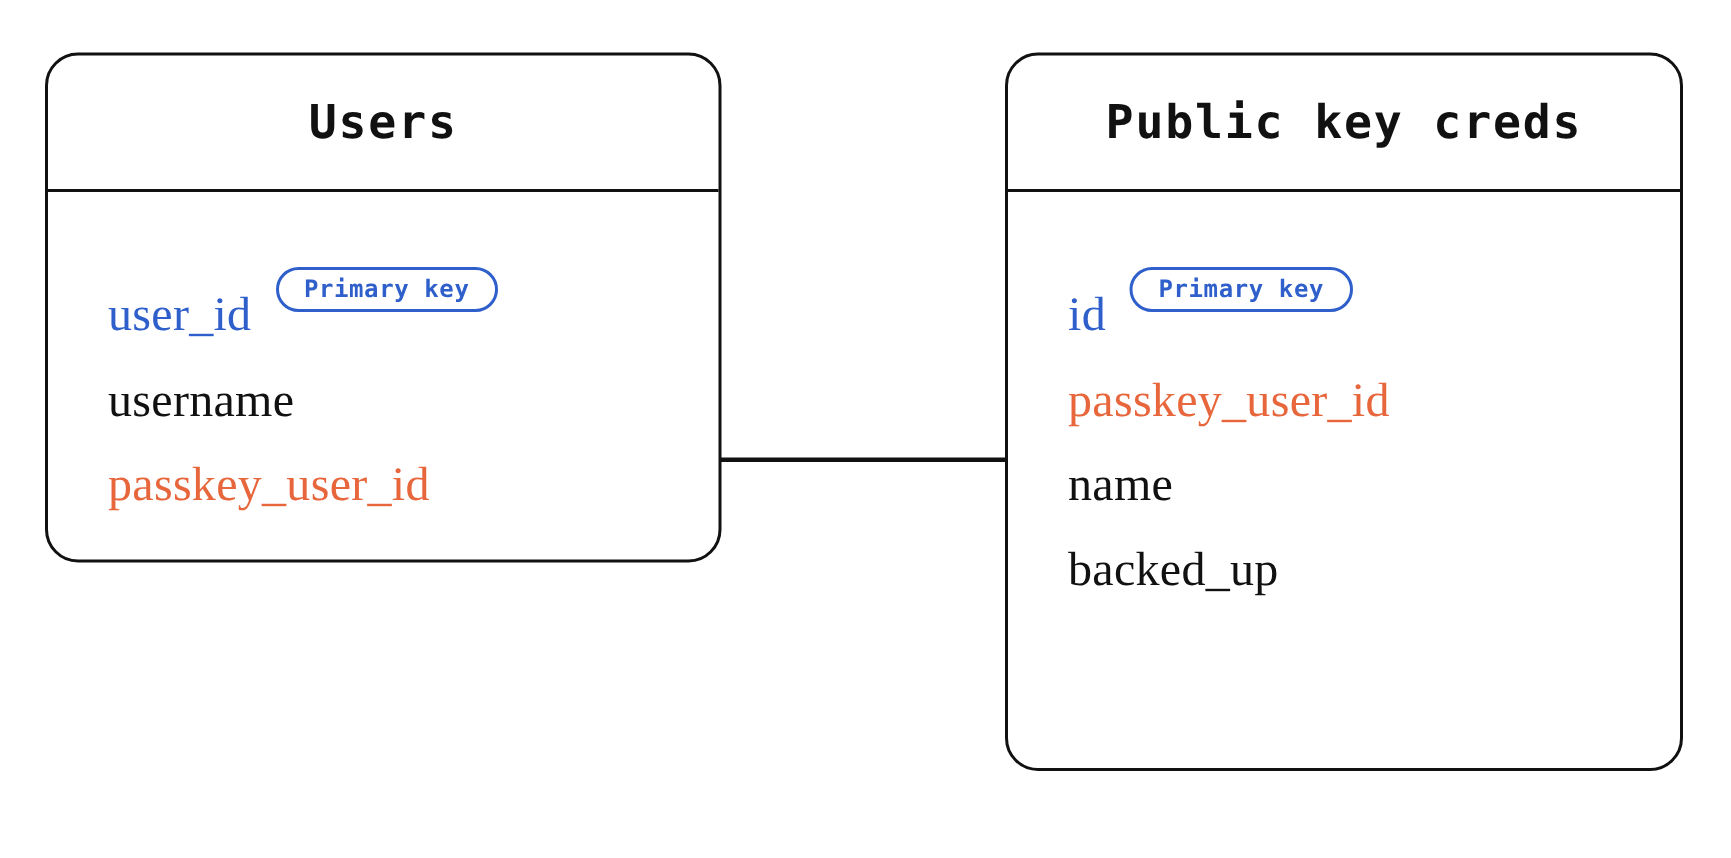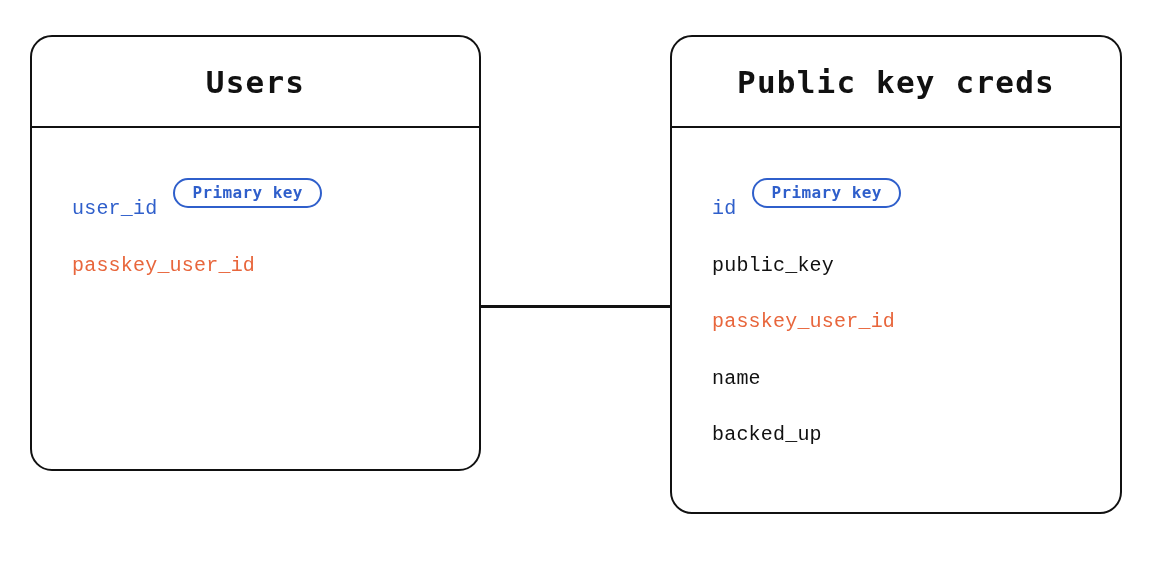--- a/index.html
+++ b/index.html
@@ -57,22 +57,22 @@
   }
 
   
   .field-row {
     height: 56.5px;
     display: flex;
     align-items: center;
     gap: 16px;
   }
   .field-name {
-    font-family: Liberation Mono, monospace;
-    font-size: 20px;
+    font-family: Liberation Serif, serif;
+    font-size: 32px;
     letter-spacing: 0.2px;
     color: #111111;
     white-space: nowrap;
     line-height: 1;
     margin-top: 32px;
   }
   .field-name.pk   { color: #2f5fcb; }
   .field-name.fk   { color: #e8663c; text-align: right; }
   .field-name.plain{ color: #111111; }
 
@@ -103,35 +103,38 @@
     background: #111111;
   }
 </style>
 </head>
 <body>
 
 <div id="canvas">
 
   <div class="connector" style="left:479px; top:305px; width:193px; height:3px;"></div>
 
-  <div class="entity" style="left:30px; top:35px; width:451px; height:436px;">
+  <div class="entity" style="left:30px; top:35px; width:451px; height:340px;">
 
     <div class="entity-header">
       <span class="entity-title">Users</span>
     </div>
 
     <div class="entity-fields">
 
       <div class="field-row">
         <span class="field-name pk">user_id</span>
         <span class="badge">
           <span class="badge-label">Primary key</span>
         </span>
       </div>
 
+      <div class="field-row">
+        <span class="field-name plain">username</span>
+      </div>
 
       <div class="field-row">
         <span class="field-name fk">passkey_user_id</span>
       </div>
 
     </div>
   </div>
 
   <div class="entity" style="left:670px; top:35px; width:452px; height:479px;">
 
@@ -141,23 +144,20 @@
 
     <div class="entity-fields">
 
       <div class="field-row">
         <span class="field-name pk">id</span>
         <span class="badge">
           <span class="badge-label">Primary key</span>
         </span>
       </div>
 
-      <div class="field-row">
-        <span class="field-name plain">public_key</span>
-      </div>
 
       <div class="field-row">
         <span class="field-name fk">passkey_user_id</span>
       </div>
 
       <div class="field-row">
         <span class="field-name plain">name</span>
       </div>
 
       <div class="field-row">

